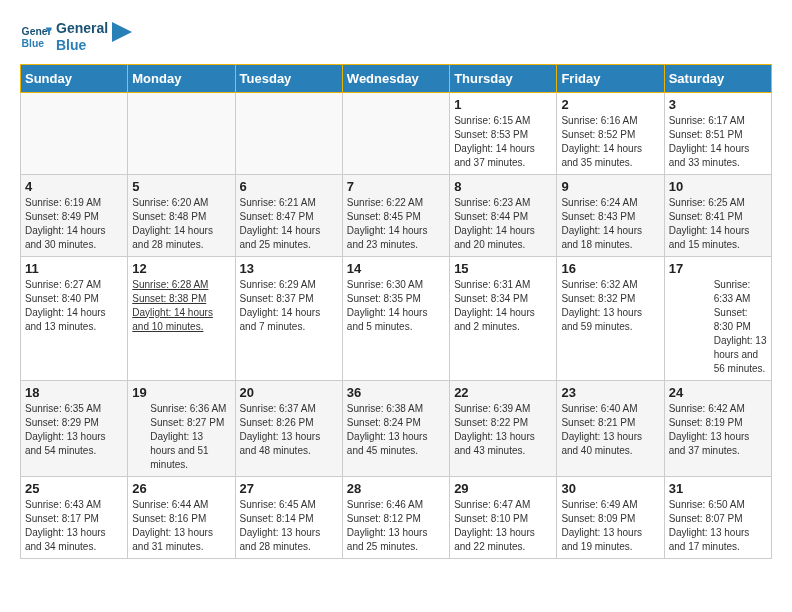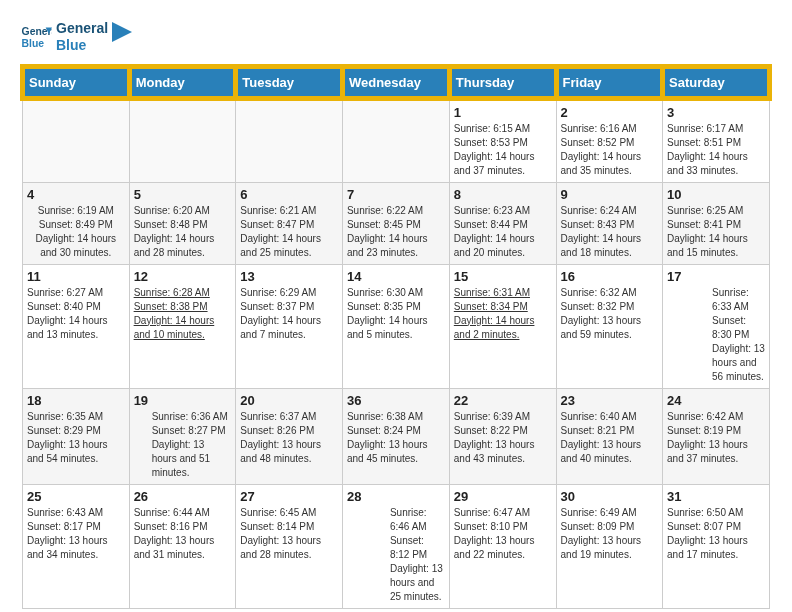--- a/index.html
+++ b/index.html
@@ -42,21 +42,21 @@
       border-collapse: collapse;
       font-size: 11px;
     }
     thead tr th {
       background-color: #2980b9;
       color: #fff;
       padding: 6px 4px;
       text-align: left;
       font-size: 13px;
       font-weight: bold;
-      border: 5px solid #eab308;
+      border: 1px solid #eab308;
     }
     tbody tr td {
       border: 1px solid #ccc;
       vertical-align: top;
       padding: 4px;
       width: 107px;
       min-height: 80px;
       background: #fff;
     }
     tbody tr:nth-child(even) td {
@@ -134,21 +134,21 @@
         <td>
           <div class="day-number">3</div>
           <div class="day-info" style="white-space: pre-line;">Sunrise: 6:17 AM
 Sunset: 8:51 PM
 Daylight: 14 hours and 33 minutes.</div>
         </td>
       </tr>
       <tr>
         <td>
           <div class="day-number">4</div>
-          <div class="day-info" style="white-space: pre-line; text-align: center;">Sunrise: 6:19 AM
+          <div class="day-info" style="white-space: pre-line;">Sunrise: 6:19 AM
 Sunset: 8:49 PM
 Daylight: 14 hours and 30 minutes.</div>
         </td>
         <td>
           <div class="day-number">5</div>
           <div class="day-info" style="white-space: pre-line;">Sunrise: 6:20 AM
 Sunset: 8:48 PM
 Daylight: 14 hours and 28 minutes.</div>
         </td>
         <td>
@@ -202,21 +202,21 @@
 Daylight: 14 hours and 7 minutes.</div>
         </td>
         <td>
           <div class="day-number">14</div>
           <div class="day-info" style="white-space: pre-line;">Sunrise: 6:30 AM
 Sunset: 8:35 PM
 Daylight: 14 hours and 5 minutes.</div>
         </td>
         <td>
           <div class="day-number">15</div>
-          <div class="day-info" style="white-space: pre-line; text-decoration: underline;">Sunrise: 6:31 AM
+          <div class="day-info" style="white-space: pre-line;">Sunrise: 6:31 AM
 Sunset: 8:34 PM
 Daylight: 14 hours and 2 minutes.</div>
         </td>
         <td>
           <div class="day-number">16</div>
           <div class="day-info" style="white-space: pre-line;">Sunrise: 6:32 AM
 Sunset: 8:32 PM
 Daylight: 13 hours and 59 minutes.</div>
         </td>
         <td>
@@ -284,21 +284,21 @@
 Daylight: 13 hours and 31 minutes.</div>
         </td>
         <td>
           <div class="day-number">27</div>
           <div class="day-info" style="white-space: pre-line;">Sunrise: 6:45 AM
 Sunset: 8:14 PM
 Daylight: 13 hours and 28 minutes.</div>
         </td>
         <td>
           <div class="day-number">28</div>
-          <div class="day-info" style="white-space: pre-line; margin-left: 43px;">Sunrise: 6:46 AM
+          <div class="day-info" style="white-space: pre-line;">Sunrise: 6:46 AM
 Sunset: 8:12 PM
 Daylight: 13 hours and 25 minutes.</div>
         </td>
         <td>
           <div class="day-number">29</div>
           <div class="day-info" style="white-space: pre-line;">Sunrise: 6:47 AM
 Sunset: 8:10 PM
 Daylight: 13 hours and 22 minutes.</div>
         </td>
         <td>

